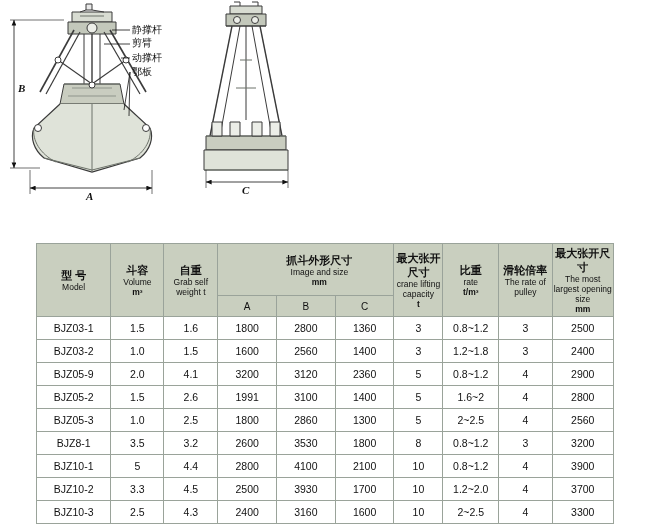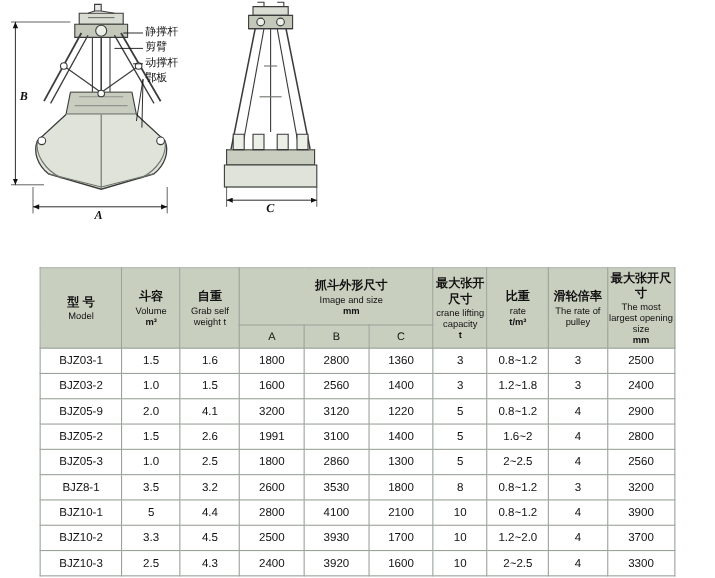--- a/index.html
+++ b/index.html
@@ -308,21 +308,21 @@
         <td>1.2~1.8</td>
         <td>3</td>
         <td>2400</td>
       </tr>
       <tr>
         <td class="model-cell">BJZ05-9</td>
         <td>2.0</td>
         <td>4.1</td>
         <td>3200</td>
         <td>3120</td>
-        <td>1220</td>
+        <td>2360</td>
         <td>5</td>
         <td>0.8~1.2</td>
         <td>4</td>
         <td>2900</td>
       </tr>
       <tr>
         <td class="model-cell">BJZ05-2</td>
         <td>1.5</td>
         <td>2.6</td>
         <td>1991</td>
@@ -379,21 +379,21 @@
         <td>10</td>
         <td>1.2~2.0</td>
         <td>4</td>
         <td>3700</td>
       </tr>
       <tr>
         <td class="model-cell">BJZ10-3</td>
         <td>2.5</td>
         <td>4.3</td>
         <td>2400</td>
-        <td>3920</td>
+        <td>3160</td>
         <td>1600</td>
         <td>10</td>
         <td>2~2.5</td>
         <td>4</td>
         <td>3300</td>
       </tr>
     </tbody>
   </table>
 
 </div>

